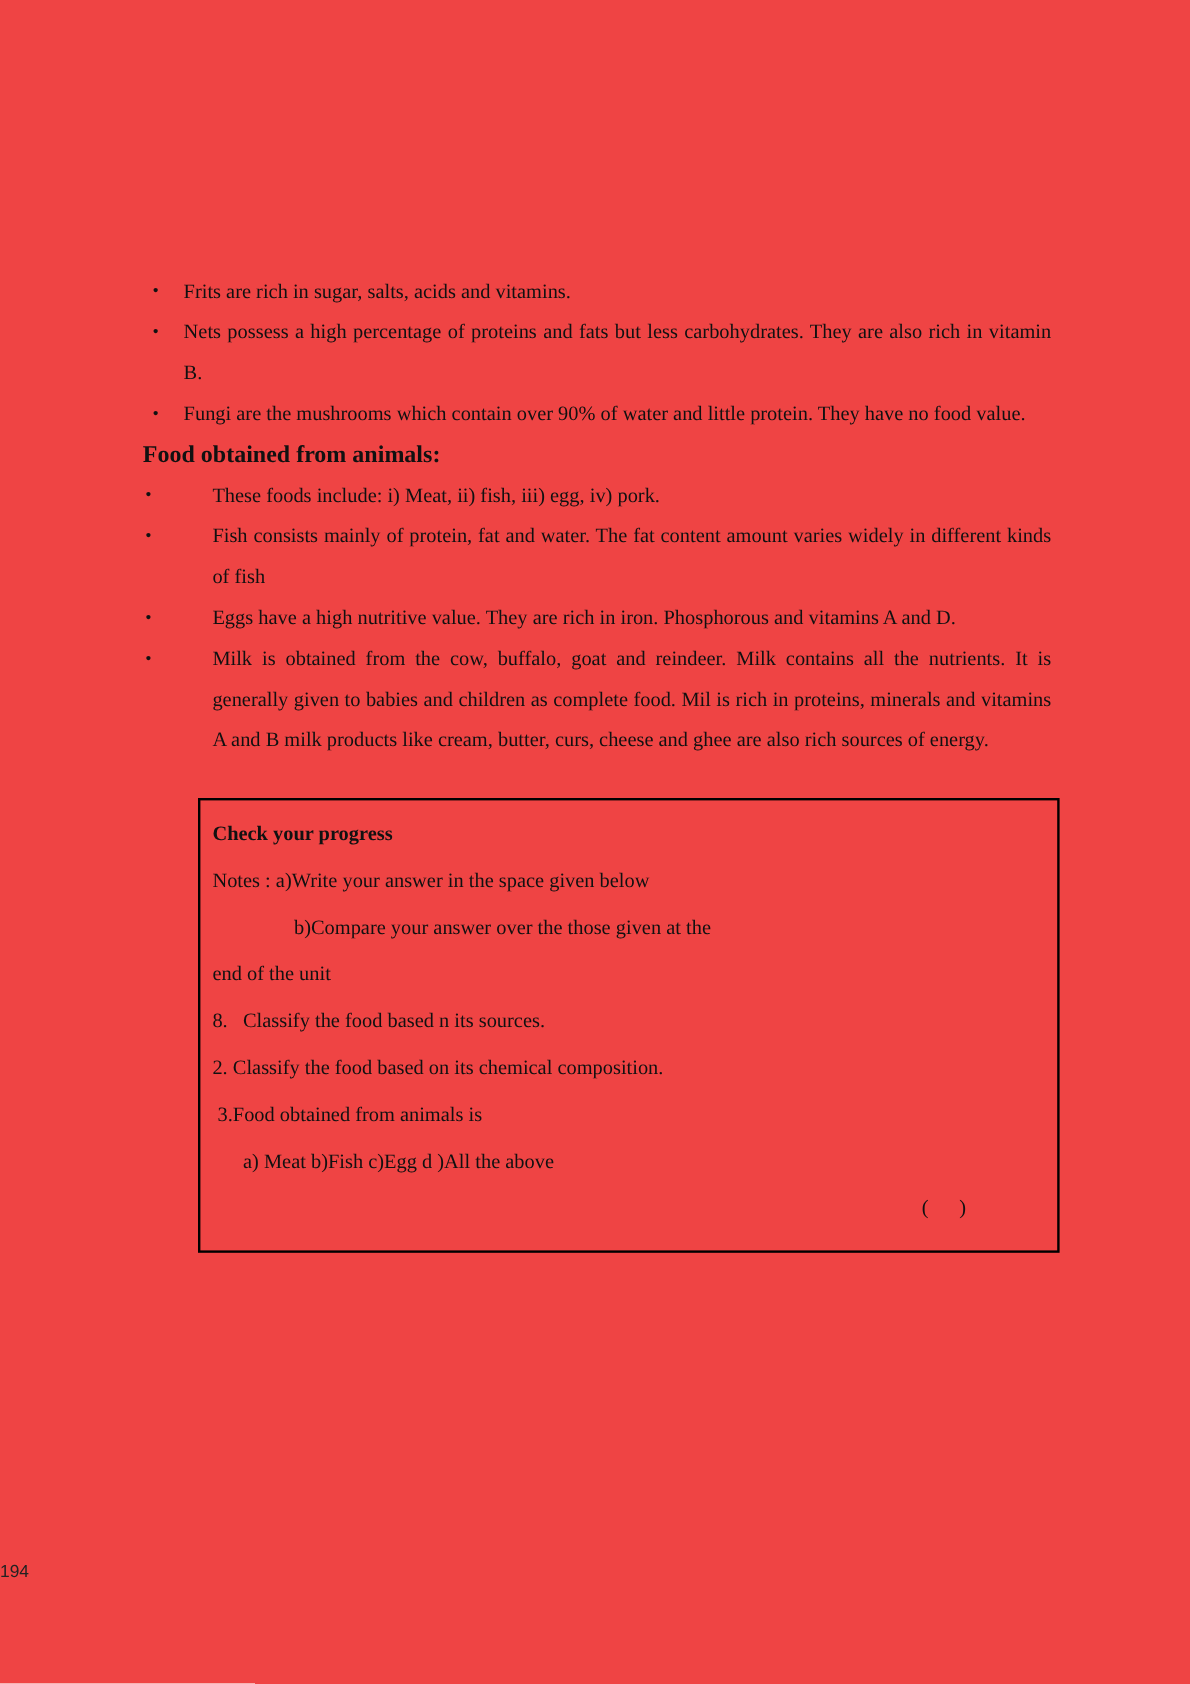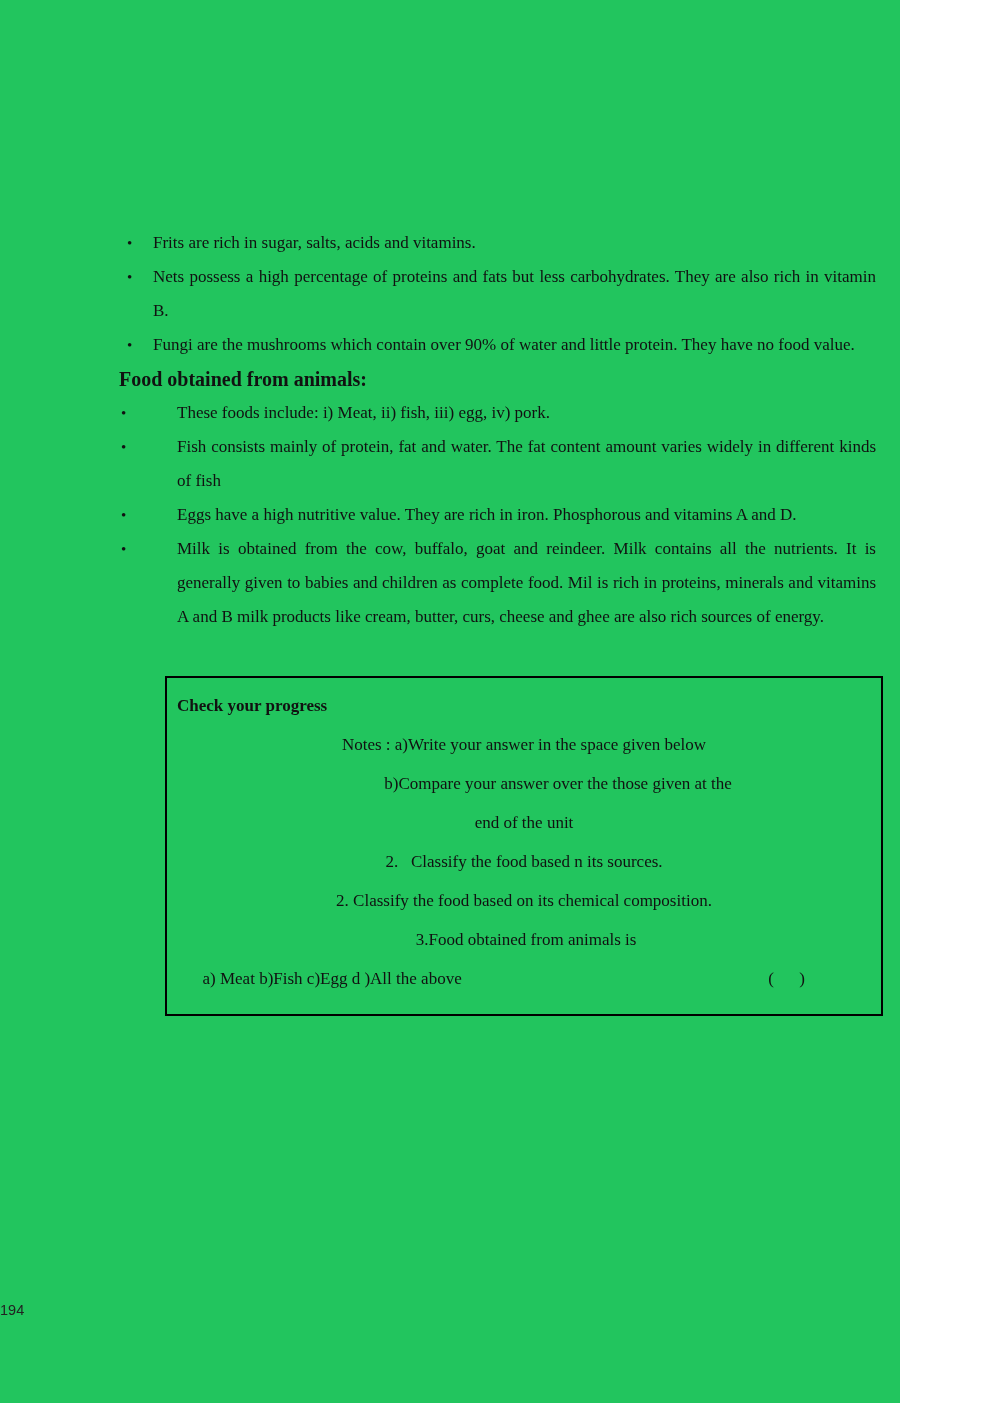--- a/index.html
+++ b/index.html
@@ -2,23 +2,23 @@
 <html><head>
 <meta charset="utf-8">
 <style>
   html, body {
     margin: 0;
     padding: 0;
     background: #ffffff;
   }
   .page {
     position: relative;
-    width: 900px;
+    width: 992px;
     height: 1403px;
-    background: #22c55e;
+    background: #ef4444;
     font-family: "Liberation Serif", serif;
     font-size: 17px;
     color: #111111;
     overflow: hidden;
   }
   .content {
     position: absolute;
     left: 119px;
     top: 226px;
     width: 757px;
@@ -40,40 +40,40 @@
   .list2 .marker { left: 2px; }
   .marker::before { content: "\2022"; }
   .section-heading {
     margin: 0;
     font-size: 20px;
     font-weight: bold;
     line-height: 34px;
   }
   .progress-box {
     box-sizing: border-box;
-    margin-top: 42px;
+    margin-top: 31px;
     margin-left: 46px;
     width: 718px;
     border: 2px solid #000000;
     padding: 8px 10px 16px 10px;
   }
   .box-title {
     font-weight: bold;
     line-height: 39px;
     white-space: pre-wrap;
   }
   .box-line {
     line-height: 39px;
     white-space: pre-wrap;
-    text-align: center;
   }
   .answer-row {
     display: flex;
     line-height: 39px;
     white-space: pre-wrap;
+    flex-direction: column;
   }
   .answer-blank {
     margin-left: auto;
     margin-right: 66px;
     white-space: pre-wrap;
   }
   .page-number {
     position: absolute;
     left: 0;
     right: 0;
@@ -138,21 +138,21 @@
       <div class="box-title">Check your progress</div>
 
       <div class="box-lines">
 
           <div class="box-line">Notes : a)Write your answer in the space given below</div>
 
           <div class="box-line">                b)Compare your answer over the those given at the</div>
 
           <div class="box-line">end of the unit</div>
 
-          <div class="box-line">2.   Classify the food based n its sources.</div>
+          <div class="box-line">8.   Classify the food based n its sources.</div>
 
           <div class="box-line">2. Classify the food based on its chemical composition.</div>
 
           <div class="box-line"> 3.Food obtained from animals is</div>
 
           <div class="box-line"></div>
         </div>
 
       <div class="answer-row">
         <span class="answer-text">      a) Meat b)Fish c)Egg d )All the above</span>

